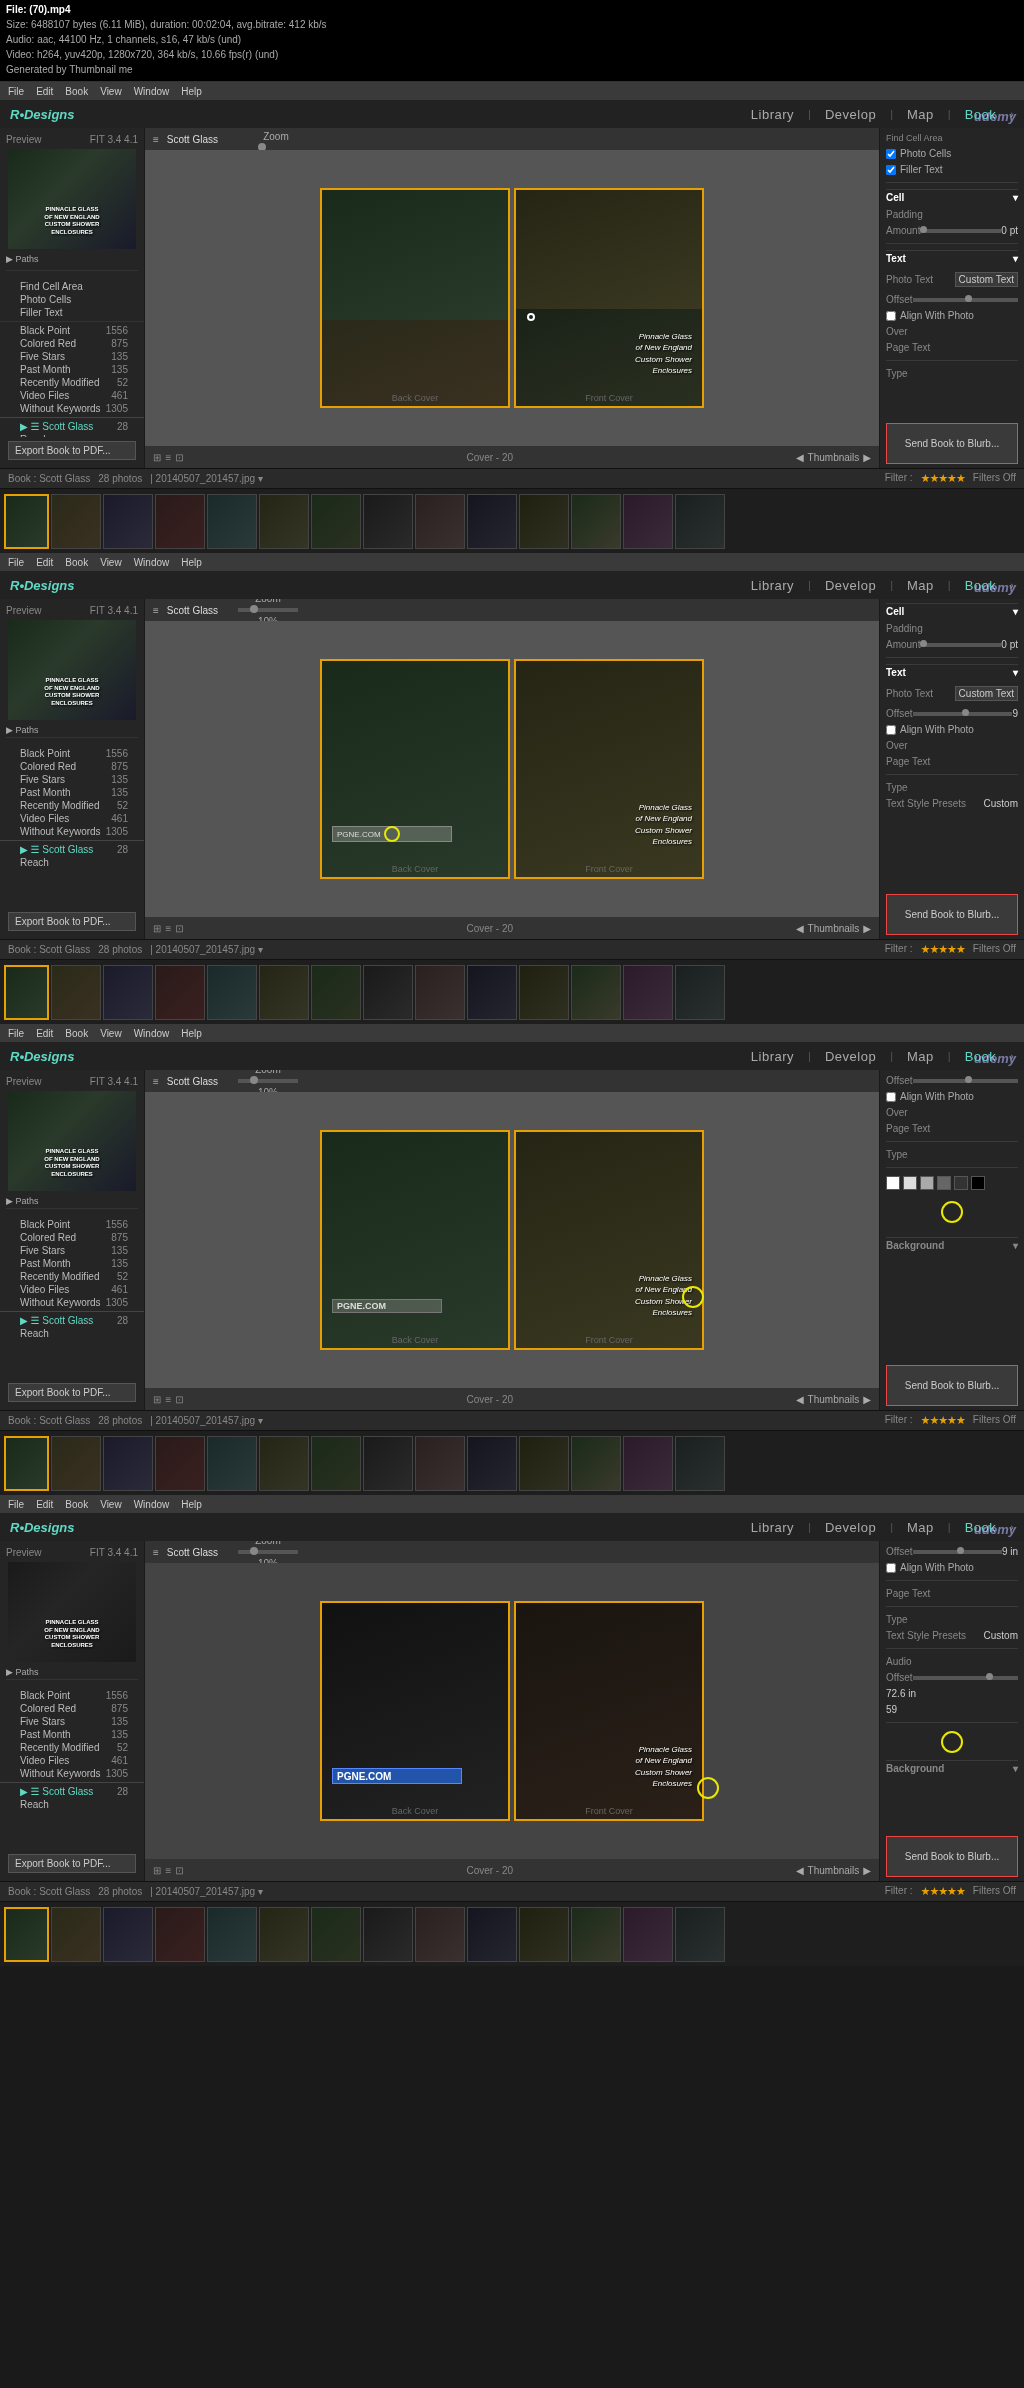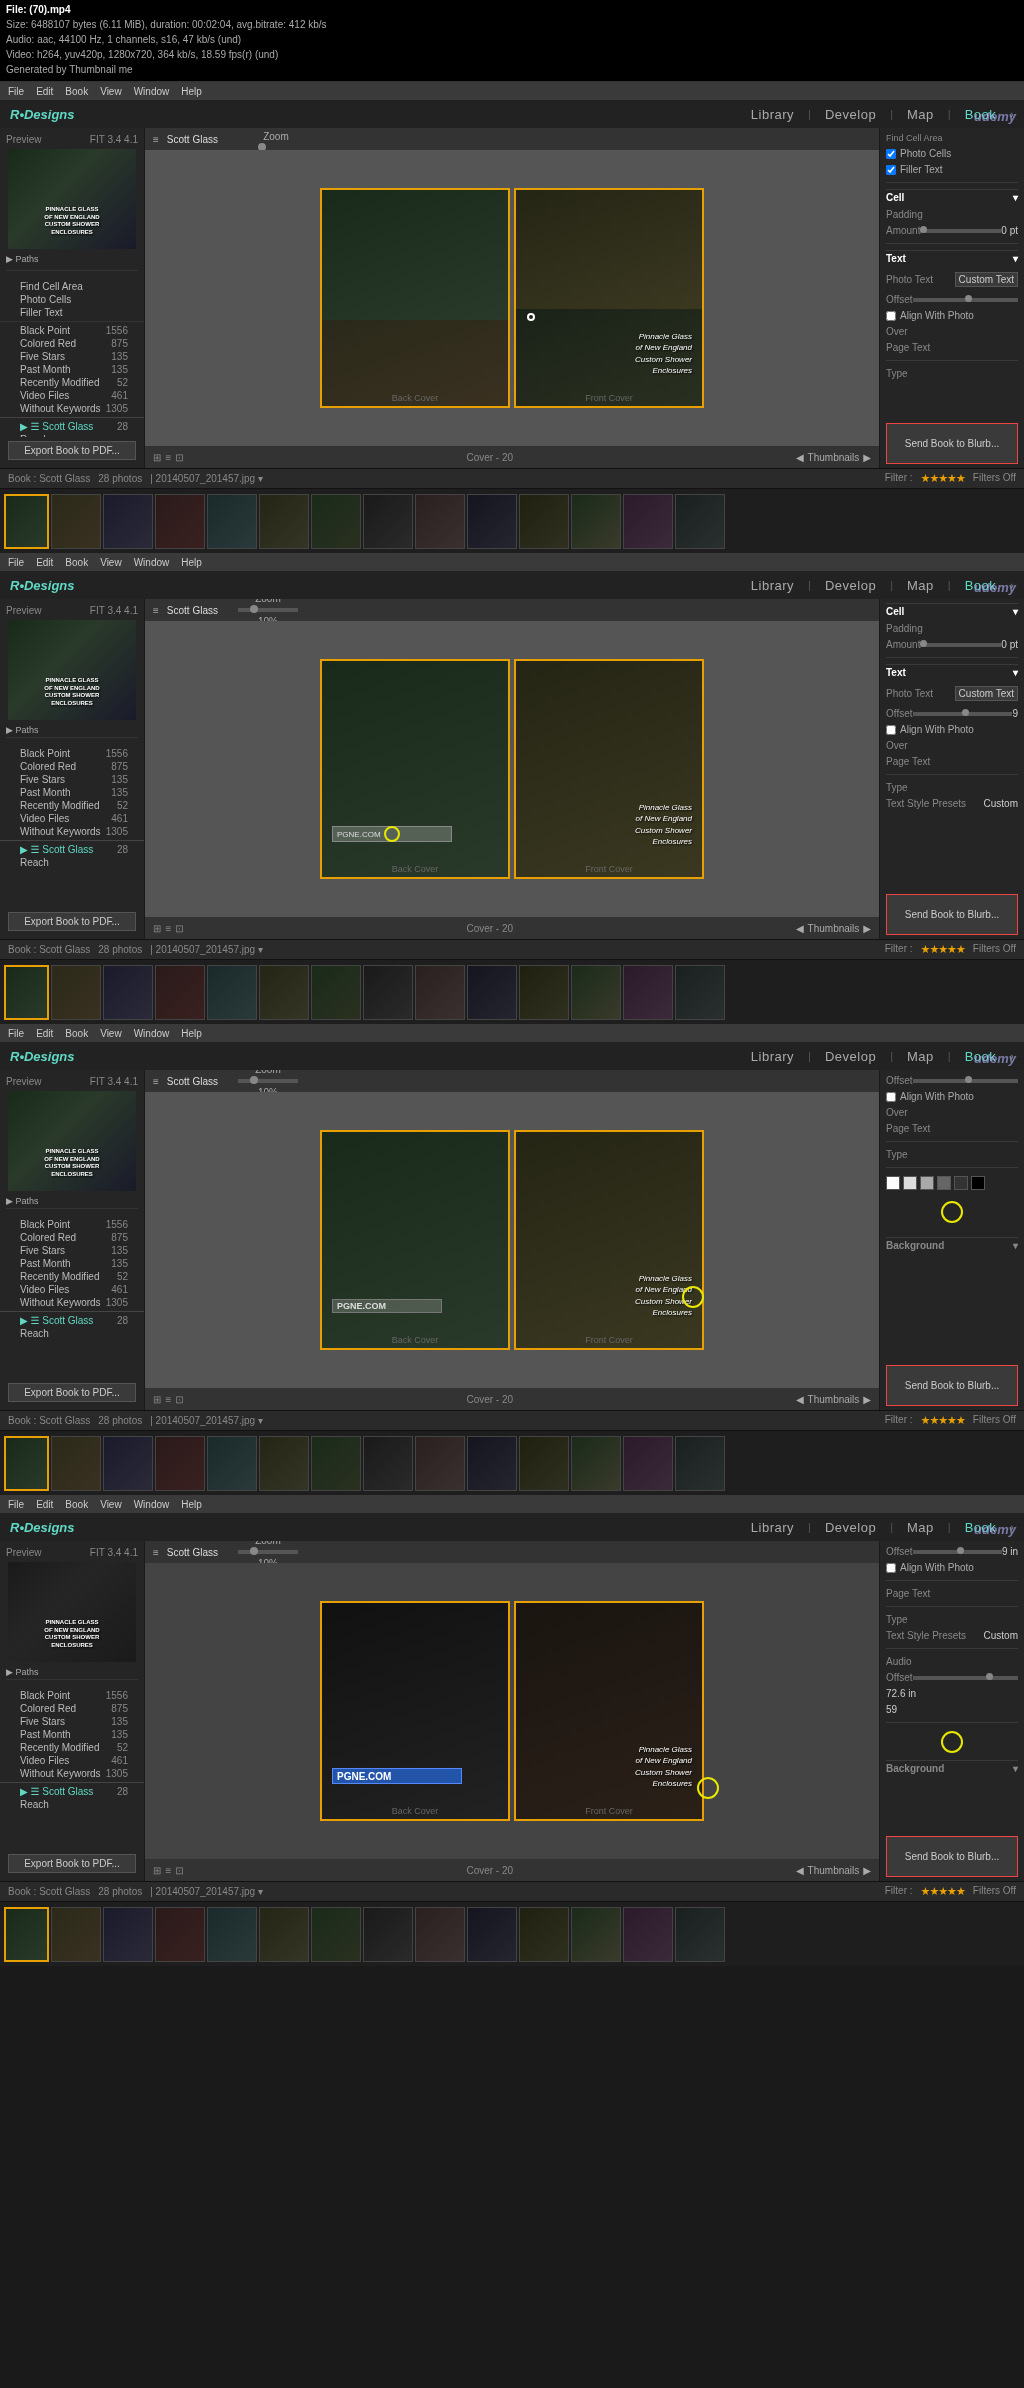--- a/index.html
+++ b/index.html
@@ -98,21 +98,20 @@
     .collection-item.active { color: #5fd9c4; }
     .collection-item .count { color: #888; }
     .export-btn {
       margin: 4px 8px;
       background: #3a3a3a;
       border: 1px solid #555;
       color: #ccc;
       font-size: 10px;
       padding: 3px 6px;
       cursor: pointer;
-      text-align: center;
     }
 
     
     .center-area {
       flex: 1;
       background: #2a2a2a;
       display: flex;
       flex-direction: column;
     }
     .book-header {
@@ -351,21 +350,21 @@
       position: relative;
     }
   </style>
 </head>
 <body>
 
 <div class="video-player">
   <div class="title">File: (70).mp4</div>
   <div class="meta">Size: 6488107 bytes (6.11 MiB), duration: 00:02:04, avg.bitrate: 412 kb/s</div>
   <div class="meta">Audio: aac, 44100 Hz, 1 channels, s16, 47 kb/s (und)</div>
-  <div class="meta">Video: h264, yuv420p, 1280x720, 364 kb/s, 18.59 fps(r) (und)</div>
+  <div class="meta">Video: h264, yuv420p, 1280x720, 364 kb/s, 10.66 fps(r) (und)</div>
   <div class="meta">Generated by Thumbnail me</div>
 </div>
 
 <div class="lr-section-wrapper">
 
   <div class="menu-bar">
     <span>File</span>
     <span>Edit</span>
     <span>Book</span>
     <span>View</span>

